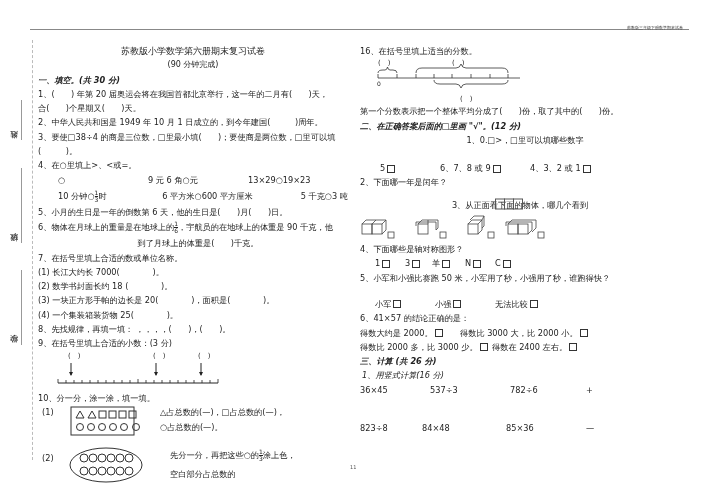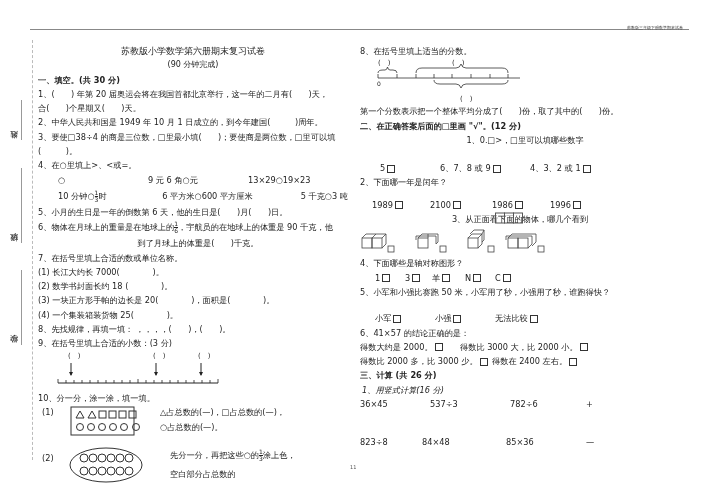--- a/index.html
+++ b/index.html
@@ -15,21 +15,21 @@
 .line{white-space:nowrap;height:14.3px;line-height:14.3px;}
 .title{text-align:center;font-size:9px;}
 .indent{padding-left:10px;text-align:center;}
 .frac{display:inline-block;vertical-align:middle;text-align:center;font-size:6px;line-height:6px;}
 .frac span{display:block;}
 .frac .n{border-bottom:1px solid #222;}
 .box{display:inline-block;width:8px;height:8px;border:1px solid #333;vertical-align:middle;margin-left:2px;}
 .row{display:flex;}
 .page-num{position:absolute;left:350px;top:464px;font-size:5px;color:#555;}
 svg{display:block;}
-.bold{font-weight:bold;}
+.bold{font-weight:bold;font-style:italic;}
 </style>
 </head>
 <body>
 
 <div class="topline"></div>
 <div class="header-right">苏教版三年级下册数学期末试卷</div>
 <div class="binding"></div>
 
 <div class="side-line" style="top:100px;height:40px;"></div>
 <div class="side-label" style="top:145px;">姓名</div>
@@ -144,21 +144,21 @@
           <circle cx="52" cy="26" r="4"></circle>
           <circle cx="61" cy="26" r="4"></circle>
       </g>
     </svg>
     <span style="position:absolute;left:132px;top:6px;white-space:nowrap;"><span>先分一分，再把这些○的</span><span class="frac"><span class="n">1</span><span>3</span></span><span>涂上色，</span></span>
     <span style="position:absolute;left:132px;top:26px;text-align:center;">空白部分占总数的</span>
   </div>
 </div>
 
 <div class="col right">
-  <div class="line">8、在括号里填上适当的分数。</div>
+  <div class="line">16、在括号里填上适当的分数。</div>
   <div style="position:relative;height:46px;">
     <span style="position:absolute;left:18px;top:0;font-size:7px;">(　)</span>
     <span style="position:absolute;left:92px;top:0;font-size:7px;">(　)</span>
     <span style="position:absolute;left:100px;top:36px;font-size:7px;">(　)</span>
     <span style="position:absolute;left:17px;top:22px;font-size:6px;">0</span>
     <svg width="160" height="36" style="position:absolute;left:0;top:4px;">
       <g stroke="#333" fill="none" stroke-width="0.8">
         <line x1="18" y1="16" x2="165" y2="16"></line>
         <line x1="18" y1="12" x2="18" y2="16"></line>
           <line x1="37" y1="12" x2="37" y2="16"></line>
@@ -179,26 +179,20 @@
   <div class="line bold">二、在正确答案后面的□里画 "√"。(12 分)</div>
   <div class="line indent">1、0.□&gt;，□里可以填哪些数字</div>
   <div style="height:14px;"></div>
   <div class="line row" style="padding-left:20px;">
     <span style="width:60px"><span>5</span><span class="box"></span></span>
     <span style="width:90px"><span>6、7、8 或 9</span><span class="box"></span></span>
     <span><span>4、3、2 或 1</span><span class="box"></span></span>
   </div>
   <div class="line">2、下面哪一年是闰年？</div>
   <div style="height:8px;"></div>
-  <div class="line row" style="padding-left:12px;">
-    <span style="width:58px"><span>1989</span><span class="box"></span></span>
-    <span style="width:62px"><span>2100</span><span class="box"></span></span>
-    <span style="width:58px"><span>1986</span><span class="box"></span></span>
-    <span><span>1996</span><span class="box"></span></span>
-  </div>
   <div class="line" style="position:relative;text-align:center;">
     <span>3、从正面看下面的物体，哪几个看到</span>
     <svg width="30" height="12" style="position:absolute;left:135px;top:0;">
         <g fill="none" stroke="#555">
           <rect x="0.5" y="1" width="9" height="10"></rect>
           <rect x="9.5" y="1" width="9" height="10"></rect>
           <rect x="18.5" y="1" width="9" height="10"></rect>
         </g>
       </svg>
   </div>

